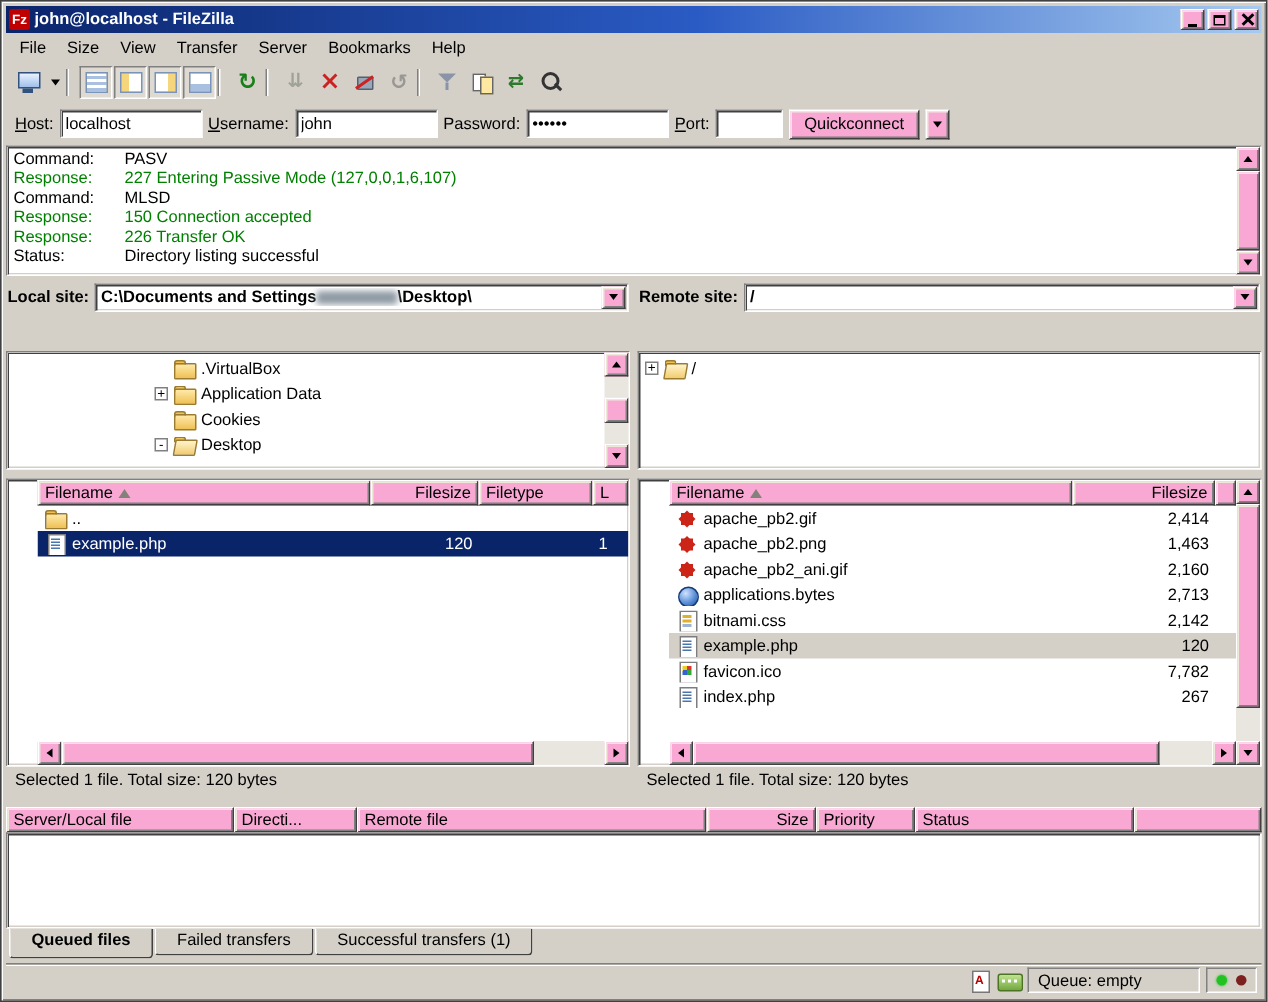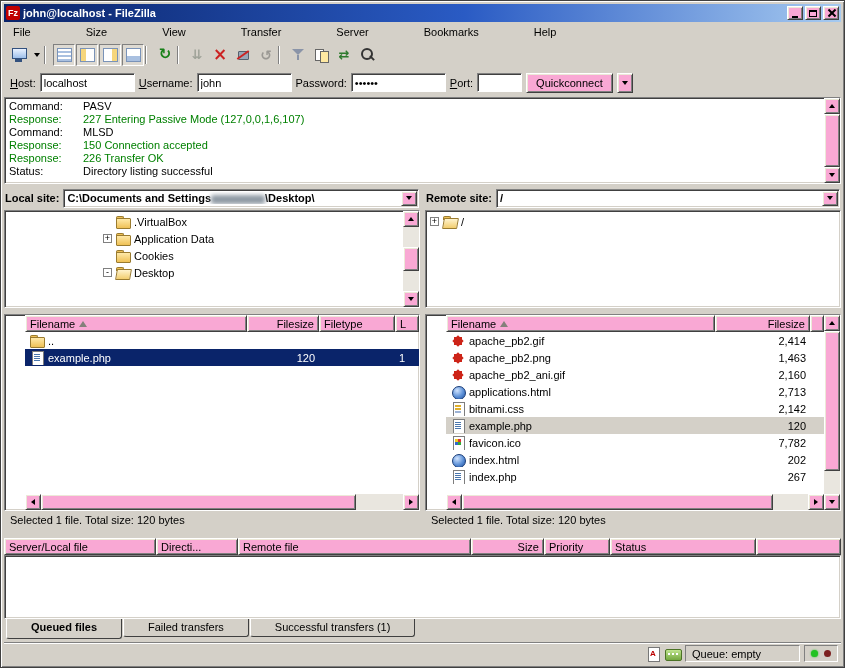--- a/index.html
+++ b/index.html
@@ -25,21 +25,21 @@
   .title-text { flex:1; white-space:nowrap; overflow:hidden; }
   .wbtns { display:flex; gap:2px; flex:none; }
   .wbtn { width:16px; height:14px; display:flex; align-items:center; justify-content:center; }
   .g-min { width:6px; height:2px; background:#000; margin-top:7px; }
   .g-max { width:8px; height:7px; border:1px solid #000; border-top-width:2px; }
   .g-close { position:relative; width:9px; height:8px; }
   .g-close::before,.g-close::after { content:""; position:absolute; left:0; top:3px; width:10px; height:2px; background:#000; }
   .g-close::before { transform:rotate(45deg); } .g-close::after { transform:rotate(-45deg); }
 
   
-  .menubar { flex:none; height:19px; display:flex; align-items:center; padding-left:2px;gap:41px; }
+  .menubar { flex:none; height:19px; display:flex; align-items:center; padding-left:2px; }
   .mitem { padding:2px 7px; }
   .toolbar { flex:none; height:27px; display:flex; align-items:center; padding:0 4px; gap:1px; }
   .tbtn { width:22px; height:22px; display:flex; align-items:center; justify-content:center;
           border:1px solid transparent; position:relative; }
   .tbtn.pressed { border-color:#808080 #fff #fff #808080; background:#dedad2; }
   .tbtn.disabled { opacity:.45; filter:grayscale(.8); }
   .tbtn.sep { width:8px; border:none; }
   .tbtn.sep::before { content:""; width:0; height:18px; border-left:1px solid #808080; border-right:1px solid #fff; }
   .tbi { position:relative; width:17px; height:16px; display:flex; align-items:center; justify-content:center;
          font-family:"DejaVu Sans", sans-serif; }
@@ -113,21 +113,21 @@
 
   
   .sites-row { height:24px; align-items:center;font-weight:bold; }
   .site-inner { display:flex; align-items:center; gap:4px; width:100%; padding:0 1px; }
   .combo { flex:1; height:19px; background:#fff; display:flex; align-items:center; min-width:0; }
   .combo-text { flex:1; padding:0 3px; white-space:nowrap; overflow:hidden; }
   .combo-btn { width:16px; height:15px; margin-right:1px; flex:none; display:flex; align-items:center; justify-content:center; }
   .blurname { display:inline-block; width:54px; height:9px; background:#8f9aa4; border-radius:2px; filter:blur(2px); vertical-align:middle; }
 
   
-  .trees-row { height:98px; }
+  .trees-row { height:79px;margin-top:24px; }
   .tree-pane { flex:1; display:flex; background:#fff; overflow:hidden; min-width:0; }
   .tree-list { flex:1; padding-top:2px; overflow:hidden; }
   .trow { height:17px; display:flex; align-items:center; gap:3px; white-space:nowrap; }
   .trow.ind-a { padding-left:98px; }
   .trow.ind-0 { padding-left:4px; }
   .texp { width:9px; height:9px; flex:none; border:1px solid #808080; background:#fff;
           font-size:9px; line-height:7px; text-align:center; }
   .texp:empty { visibility:hidden; }
 
   
@@ -173,21 +173,21 @@
   .cr-2 { width:95px; text-align:right; } .cr-3 { width:14px; }
   .lrow.selected { background:#0a246a; color:#fff; }
   .lrow.selected-inactive { background:#d4d0c8; }
 
   
   .status-row { height:20px; }
   .status-cell { padding:3px 6px; white-space:nowrap; overflow:hidden; }
   .queue-head { flex:none; display:flex; margin-top:1px; background:#d4d0c8; }
   .queue-body { flex:none; height:64px; background:#fff; }
   .tabs { flex:none; height:22px; display:flex; align-items:flex-start; padding-left:2px; gap:1px; }
-  .tab { height:18px; padding:2px 24px; background:#d4d0c8; border:1px solid; border-color:#ece9d8 #404040 #404040 #fff;
+  .tab { height:18px; padding:2px 14px; background:#d4d0c8; border:1px solid; border-color:#ece9d8 #404040 #404040 #fff;
          border-top:none; border-radius:0 0 3px 3px; white-space:nowrap;text-align:right; }
   .tab.active { height:20px; font-weight:bold; background:#d4d0c8; }
   .statusbar { flex:none; height:22px; margin-top:1px; border-top:1px solid #808080; box-shadow:inset 0 1px 0 #fff;
                display:flex; align-items:center; gap:4px; padding:0 3px; }
   .sb-spacer { flex:1; }
   .sb-icon { width:16px; height:14px; position:relative; flex:none; }
   [data-name="data-type-indicator-icon"]::before { content:""; position:absolute; left:3px; top:0; width:10px; height:13px; background:#fff; border:1px solid #777; }
   [data-name="data-type-indicator-icon"]::after { content:"A"; position:absolute; left:5px; top:2px; font-size:8px; font-weight:bold; color:#b00; }
   [data-name="speed-limit-icon"]::before { content:""; position:absolute; left:0; top:2px; width:15px; height:10px;
       background:linear-gradient(#bfe48e,#74a83f); border:1px solid #4c7326; border-radius:2px; }
@@ -525,21 +525,21 @@
                     <span class="fi" data-name="image-file-icon"></span>
                     <span>apache_pb2_ani.gif</span>
                   </span>
                   <span class="cell cr-2" data-name="cell-filesize">2,160</span>
                   <span class="cell cr-3"></span>
                 </div>
 
                 <div class="lrow" data-name="file-row">
                   <span class="cell cr-1">
                     <span class="fi" data-name="html-file-icon"></span>
-                    <span>applications.html</span>
+                    <span>applications.bytes</span>
                   </span>
                   <span class="cell cr-2" data-name="cell-filesize">2,713</span>
                   <span class="cell cr-3"></span>
                 </div>
 
                 <div class="lrow" data-name="file-row">
                   <span class="cell cr-1">
                     <span class="fi" data-name="css-file-icon"></span>
                     <span>bitnami.css</span>
                   </span>
@@ -558,28 +558,20 @@
 
                 <div class="lrow" data-name="file-row">
                   <span class="cell cr-1">
                     <span class="fi" data-name="ico-file-icon"></span>
                     <span>favicon.ico</span>
                   </span>
                   <span class="cell cr-2" data-name="cell-filesize">7,782</span>
                   <span class="cell cr-3"></span>
                 </div>
 
-                <div class="lrow" data-name="file-row">
-                  <span class="cell cr-1">
-                    <span class="fi" data-name="html-file-icon"></span>
-                    <span>index.html</span>
-                  </span>
-                  <span class="cell cr-2" data-name="cell-filesize">202</span>
-                  <span class="cell cr-3"></span>
-                </div>
 
                 <div class="lrow" data-name="file-row">
                   <span class="cell cr-1">
                     <span class="fi" data-name="php-file-icon"></span>
                     <span>index.php</span>
                   </span>
                   <span class="cell cr-2" data-name="cell-filesize">267</span>
                   <span class="cell cr-3"></span>
                 </div>
               </div>

